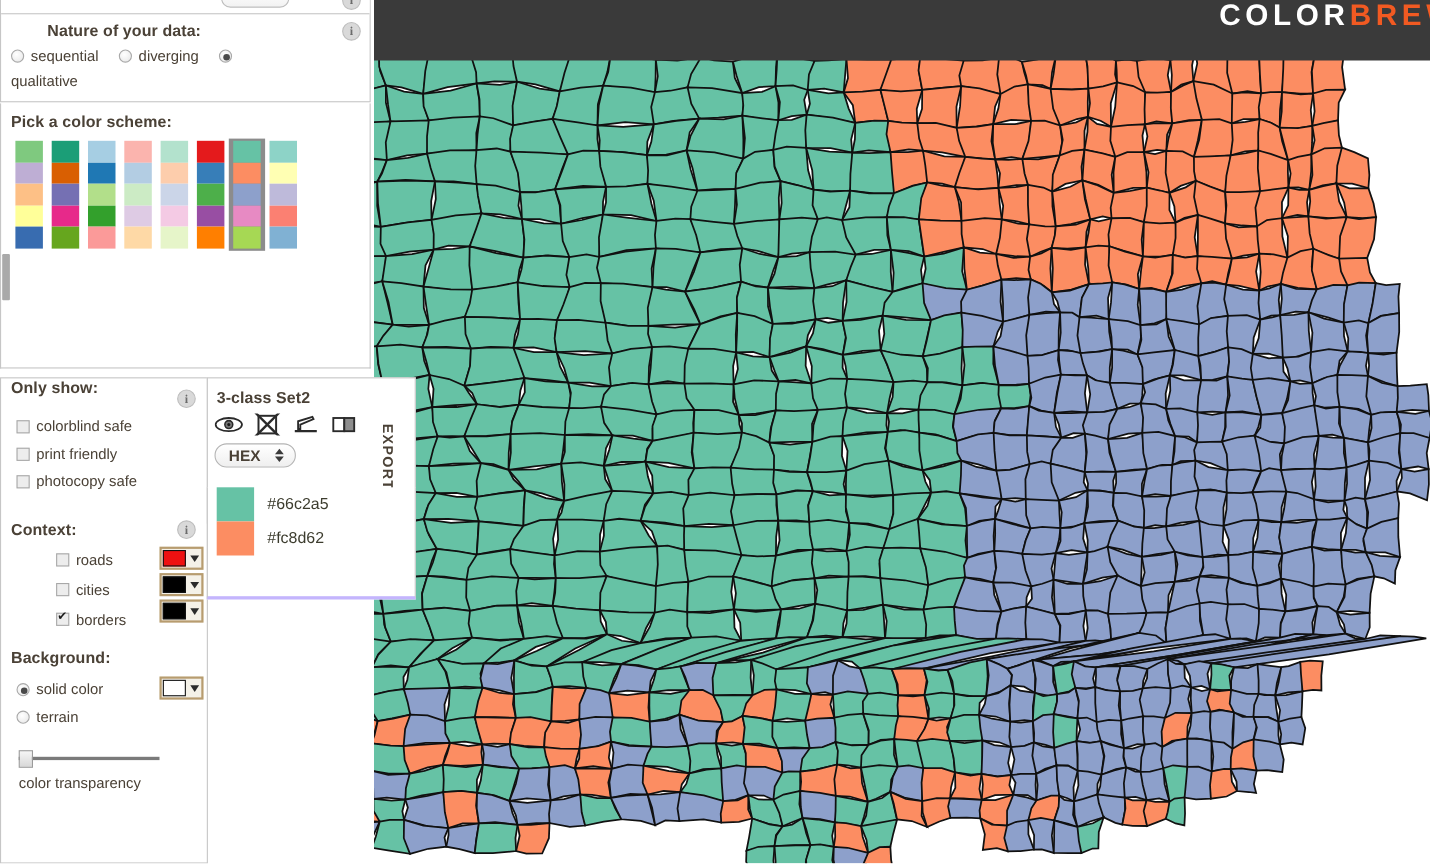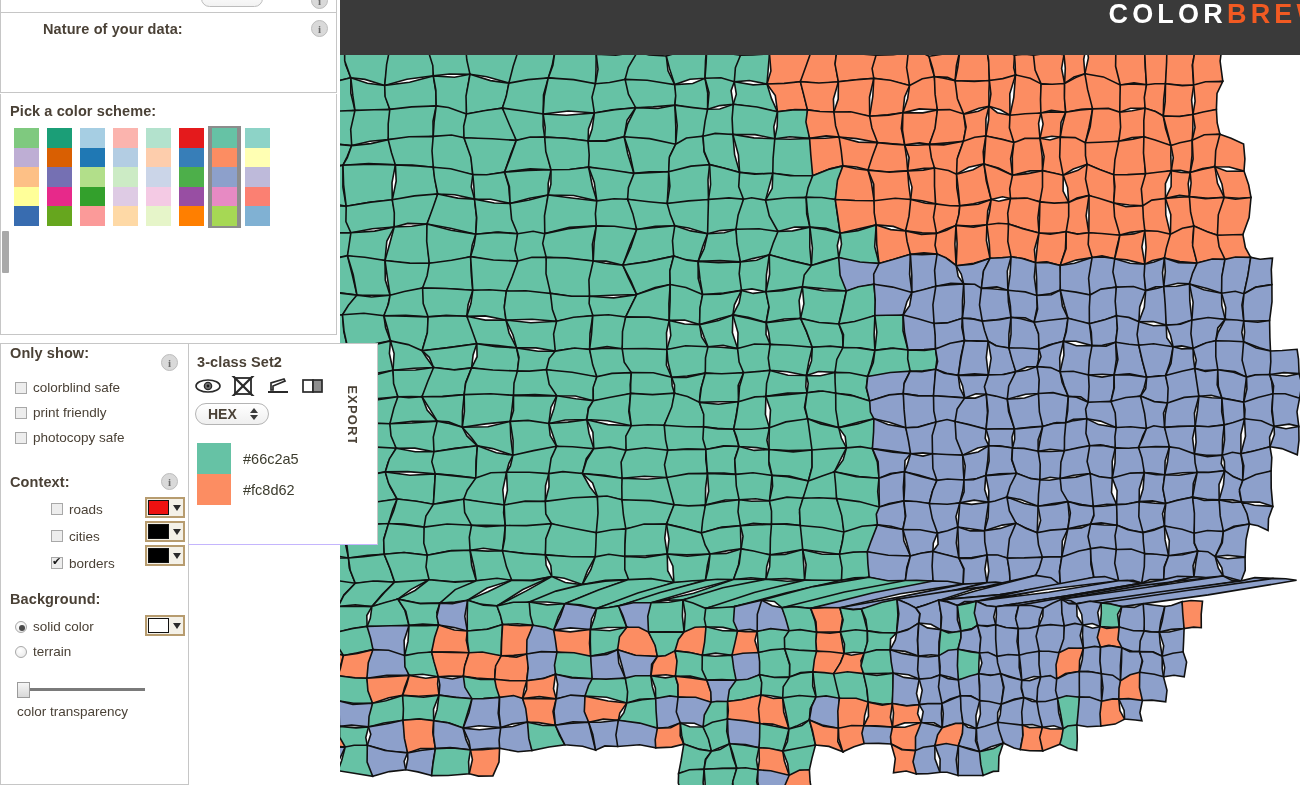--- a/index.html
+++ b/index.html
@@ -209,21 +209,21 @@
     font-size: 13px; font-weight: bold; color: #4a4136;
     letter-spacing: 1.2px; white-space: nowrap;
   }
 
   
   #swatch-list {
     position: absolute; left: 188px; top: 443px;
     width: 190px; height: 102px;
     background: #ffffff; z-index: 50;
     border-left: 1px solid #c6c6c6; border-right: 1px solid #c6c6c6;
-    border-bottom: 1px solid #c4b5fd;
+    border-bottom: 3px solid #c4b5fd;
   }
   .hexrow { display: flex; align-items: center; height: 31px; }
   .hexrow .chip { width: 34px; height: 31px; flex: 0 0 auto; margin-left: 8px; }
   .hexrow .txt {
     font-size: 14.5px; color: #3c3c2e; margin-left: 12px;
     font-family: "Liberation Sans", sans-serif;
   }
 </style>
 </head>
 <body>
@@ -1060,20 +1060,34 @@
   </div>
 
   <div class="panel" id="panel-nature">
     <div id="nature-top-strip">
       <div id="nature-dropdown-stub"></div>
       <div id="nature-info-stub" class="info-btn">i</div>
     </div>
     <div id="panel-nature-body">
       <div id="nature-title" class="panel-head">Nature of your data:</div>
       <div id="nature-info" class="info-btn">i</div>
+      <div id="nature-opts">
+        <span class="opt">
+          <span class="radio"></span>
+          <span class="opt-label">sequential</span>
+        </span>
+        <span class="opt">
+          <span class="radio"></span>
+          <span class="opt-label">diverging</span>
+        </span>
+        <span class="opt">
+          <span class="radio on"></span>
+        </span>
+        <span id="nature-wrap-label" class="opt-label" style="margin-left:0">qualitative</span>
+      </div>
     </div>
   </div>
 
   <div class="panel" id="panel-scheme">
     <div id="scheme-title" class="panel-head">Pick a color scheme:</div>
     <div id="scheme-row">
         <div class="swatch-col">
           <div class="sw" style="background: rgb(127, 201, 127);"></div>
           <div class="sw" style="background: rgb(190, 174, 212);"></div>
           <div class="sw" style="background: rgb(253, 192, 134);"></div>

